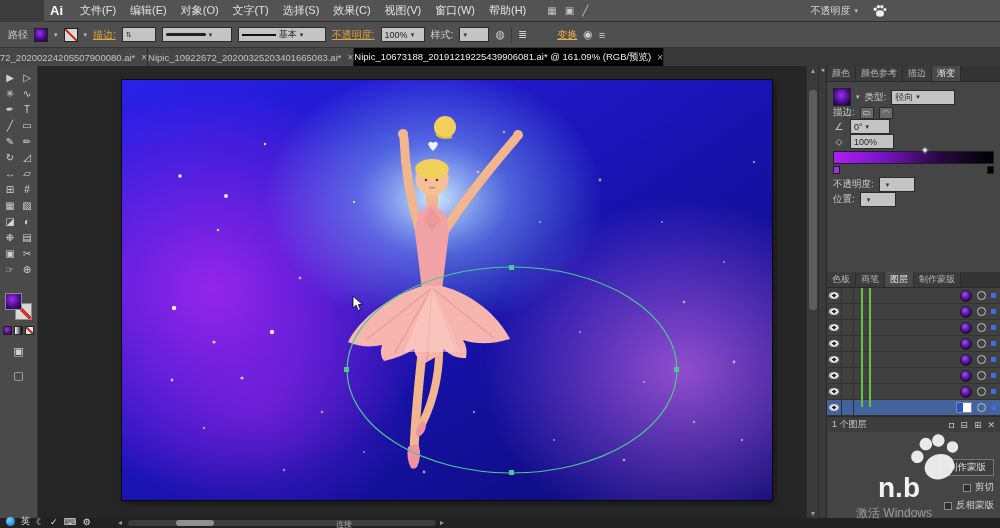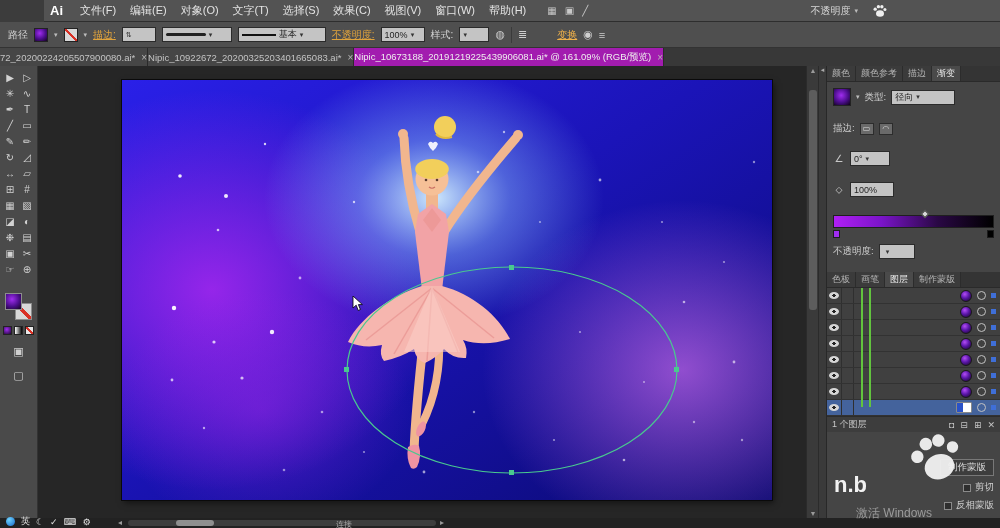--- a/index.html
+++ b/index.html
@@ -29,21 +29,21 @@
   .fill-swatch { background:radial-gradient(circle at 40% 35%, #a02df0 0%, #4a0d8a 55%, #15041f 100%); }
   .stroke-swatch { background:linear-gradient(45deg, transparent 43%, #d93025 43% 57%, transparent 57%), #d8d8d8; }
   .profile-line { width:40px; height:3px; background:#222; border-radius:2px; }
   .brush-line { width:34px; height:2px; background:#111; }
   .cb-icon { color:#cfcfcf; font-size:11px; }
   .cb-sep { width:1px; height:16px; background:#3a3a3a; }
 
   
   .tabbar { height:18px; background:#383838; display:flex; align-items:stretch; overflow:hidden; }
   .tab { display:flex; align-items:center; gap:6px; background:#464646; border-right:1px solid #2a2a2a; padding:0 0; font-size:9.5px; color:#c3c3c3; white-space:nowrap; }
-  .tab.active { background:#a21caf; color:#efefef; }
+  .tab.active { background:#000000; color:#efefef; }
   .tab-close { color:#b5b5b5; font-size:10px; cursor:pointer; }
 
   
   .main { display:flex; height:452px; }
 
   .toolbar { width:38px; background:#4a4a4a; border-right:1px solid #333; padding-top:3px; flex:none; }
   .tool-grid { display:grid; grid-template-columns:17px 17px; justify-content:center; }
   .tool { height:16px; display:flex; align-items:center; justify-content:center; font-size:10px; color:#d2d2d2; cursor:pointer; }
   .fs-widget { position:relative; width:27px; height:27px; margin:16px auto 6px; }
   .fill-sw { position:absolute; left:0; top:0; width:17px; height:17px; border:1px solid #8d8d8d; background:radial-gradient(circle at 40% 35%, #a02df0 0%, #4a0d8a 55%, #15041f 100%); }
@@ -63,21 +63,21 @@
   .vscroll { width:12px; background:#3a3a3a; border-left:1px solid #2b2b2b; position:relative; flex:none; font-size:7px; color:#9a9a9a; }
   .vs-arrow { position:absolute; left:0; width:12px; text-align:center; }
   .vs-thumb { position:absolute; left:2px; top:24px; width:8px; height:220px; background:#5d5d5d; border-radius:3px; }
   .dock-collapse { width:8px; background:#3a3a3a; border-left:1px solid #2b2b2b; font-size:7px; color:#aaa; text-align:center; flex:none; }
 
   
   .dock { width:174px; background:#454545; border-left:1px solid #282828; display:flex; flex-direction:column; font-size:10px; flex:none; }
   .panel-tabs { height:16px; background:#343434; display:flex; align-items:stretch; border-bottom:1px solid #2a2a2a; flex:none; }
   .ptab { display:flex; align-items:center; padding:0 5px; font-size:9px; color:#b5b5b5; background:#3b3b3b; border-right:1px solid #2c2c2c; white-space:nowrap; }
   .ptab.active { background:#4a4a4a; color:#eaeaea; }
-  .gradient-body { height:190px; flex:none; padding:6px 6px 0 6px; display:flex; flex-direction:column; gap:16px; }
+  .gradient-body { height:190px; flex:none; padding:6px 6px 0 6px; display:flex; flex-direction:column; gap:0; }
   .grow { display:flex; align-items:center; gap:5px; }
   .glabel { color:#cfcfcf; font-size:9.5px; }
   .gthumb { width:18px; height:18px; border:1px solid #222; background:radial-gradient(circle at 45% 40%, #a02df0 0%, #4a0d8a 55%, #0d0214 100%); }
   .gicon { color:#c8c8c8; font-size:10px; width:12px; text-align:center; }
   .gbtn { width:14px; height:12px; background:#6a6a6a; border:1px solid #2c2c2c; color:#ddd; font-size:8px; display:inline-flex; align-items:center; justify-content:center; }
   .gbar-wrap { position:relative; height:26px; margin-top:2px; }
   .gbar { height:13px; border:1px solid #1f1f1f; background:linear-gradient(90deg, #b01ff5 0%, #7a14c8 30%, #2a0845 65%, #000 100%); }
   .gstop { position:absolute; top:15px; width:7px; height:8px; border:1px solid #1c1c1c; }
   .gstop.left { left:0; background:#a02df0; }
   .gstop.right { right:0; background:#000; }
@@ -109,21 +109,21 @@
   .statusbar { height:10px; background:#222; position:relative; font-size:8px; color:#bbb; }
   .ime { position:absolute; left:2px; bottom:0; height:13px; display:flex; align-items:center; gap:6px; padding:0 4px; font-size:9px; color:#e2e2e2; z-index:30; }
   .ime-logo { width:9px; height:9px; border-radius:50%; background:radial-gradient(circle at 35% 30%, #6fd3ff, #1668c8); display:inline-block; }
   .hs-arrow { position:absolute; top:0; font-size:8px; color:#9a9a9a; cursor:pointer; }
   .hs-track { position:absolute; left:128px; top:2px; width:308px; height:6px; background:#3d3d3d; border-radius:3px; }
   .hs-thumb { position:absolute; left:48px; top:0; width:38px; height:6px; background:#8f8f8f; border-radius:3px; }
   .st-text { position:absolute; left:336px; top:1px; color:#aaa; z-index:5; }
 
   
   .paw-big { position:absolute; left:906px; top:428px; width:60px; height:56px; color:#f2f2f2; transform:rotate(-18deg); opacity:.95; z-index:60; pointer-events:none; }
-  .site-wm { position:absolute; left:834px; top:472px; font-size:22px; font-weight:bold; color:rgba(255,255,255,.93); z-index:61; pointer-events:none; }
+  .site-wm { position:absolute; left:878px; top:472px; font-size:28px; font-weight:bold; color:rgba(255,255,255,.93); z-index:61; pointer-events:none; }
   .act-wm { position:absolute; left:856px; top:505px; font-size:12px; color:#9b9b9b; z-index:61; pointer-events:none; }
 </style>
 </head>
 <body>
 
 <div class="app">
 
   <div class="menubar">
     <span class="ai-logo">Ai</span>
     <span class="menu-items">

